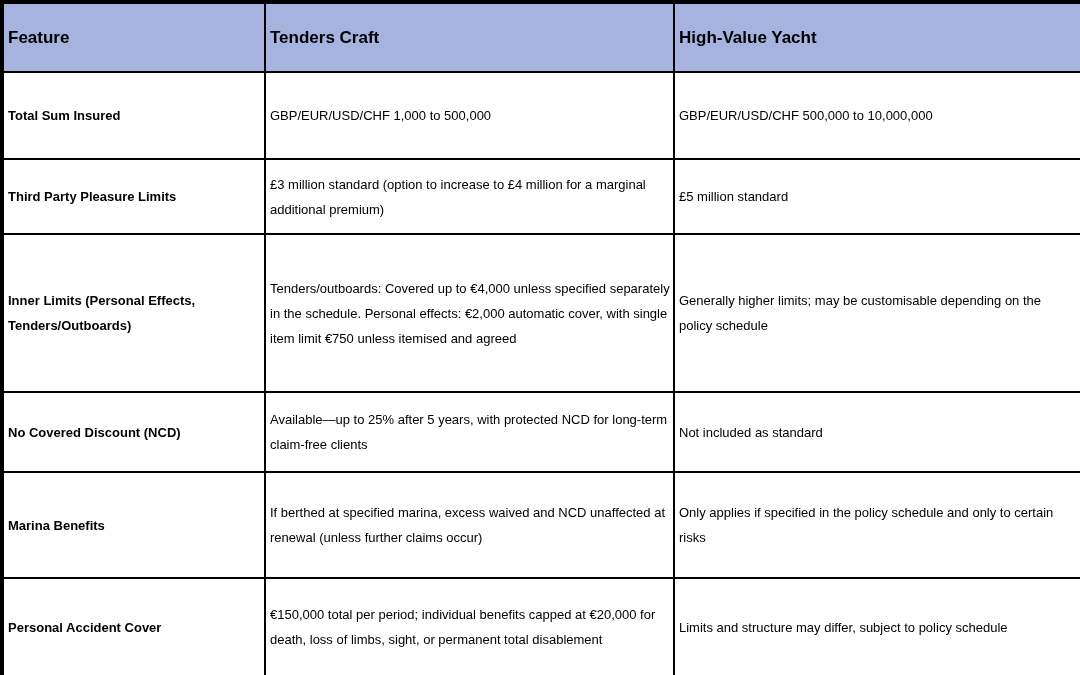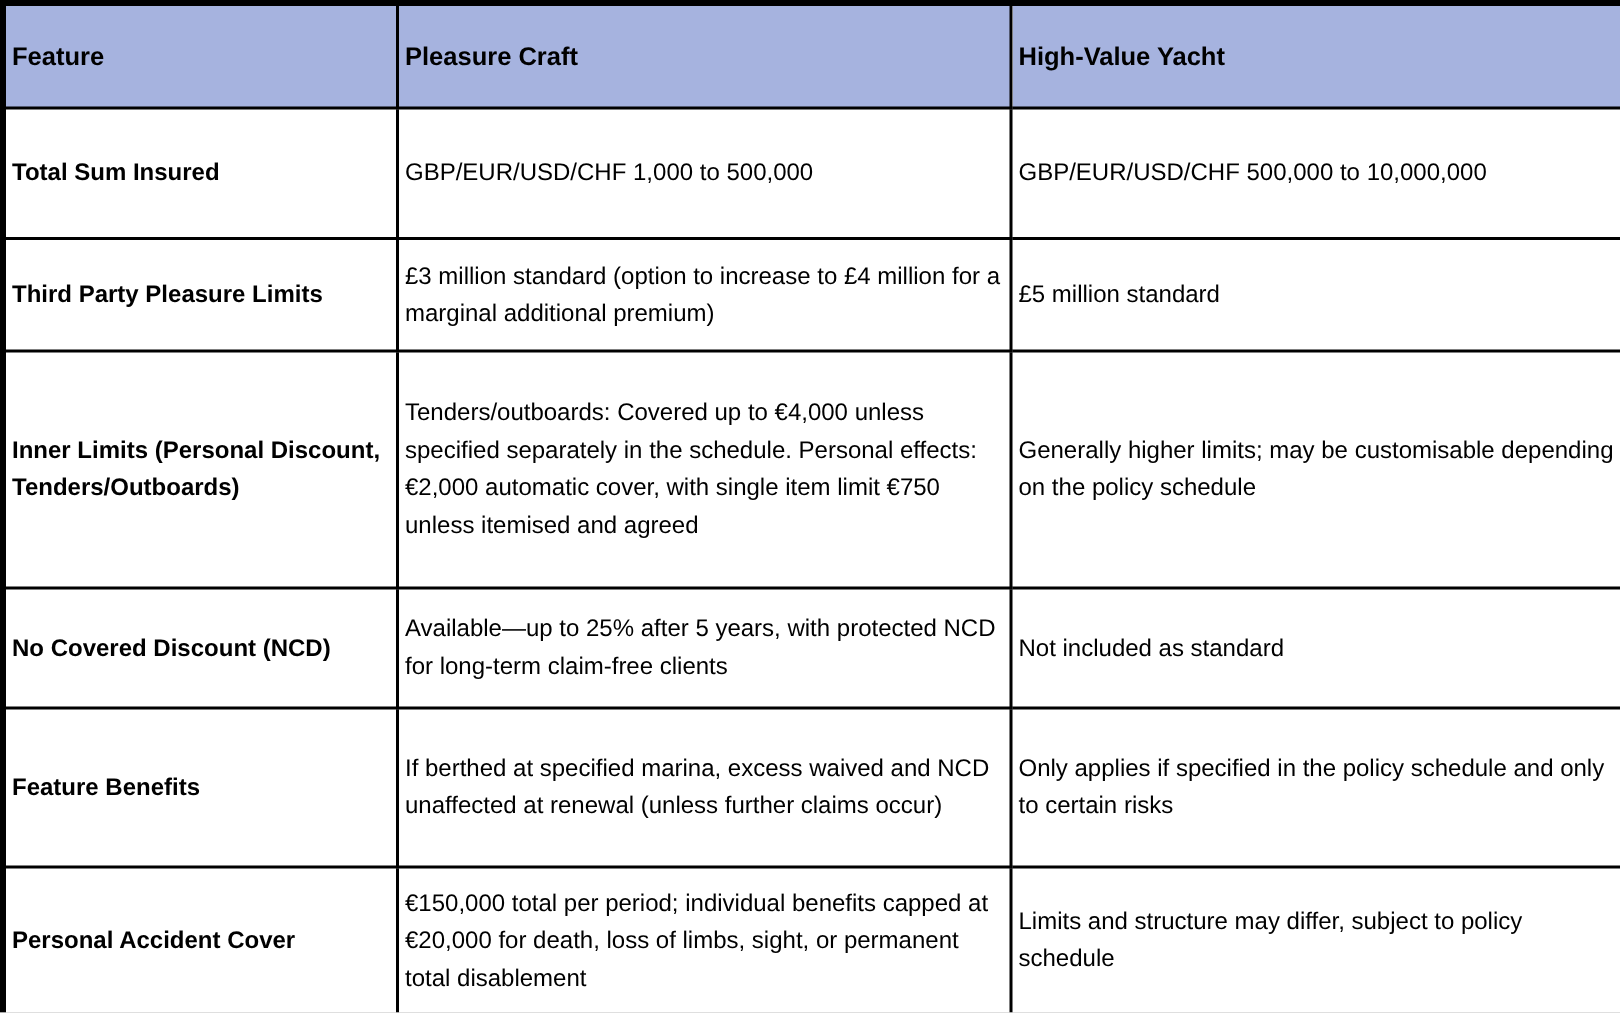--- a/index.html
+++ b/index.html
@@ -22,21 +22,21 @@
     font-family: "Liberation Sans", sans-serif;
     color: #000000;
     border: 4px solid #000000;
   }
   table.comparison th,
   table.comparison td {
     border: 2px solid #000000;
     padding: 2px 3px 2px 4px;
     vertical-align: middle;
     text-align: left;
-    font-size: 16px;
+    font-size: 13px;
     line-height: 25px;
     overflow: hidden;
   }
   table.comparison thead th {
     background: #a6b3df;
     font-weight: bold;
     font-size: 17px;
   }
   td.feature-cell {
     font-weight: bold;
@@ -60,47 +60,47 @@
 <div class="stage">
   <table class="comparison">
     <colgroup>
       <col class="c-feature">
       <col class="c-pleasure">
       <col class="c-yacht">
     </colgroup>
     <thead>
       <tr>
         <th>Feature</th>
-        <th>Pleasure Craft</th>
+        <th>Tenders Craft</th>
         <th>High-Value Yacht</th>
       </tr>
     </thead>
     <tbody>
       <tr>
         <td class="feature-cell">Total Sum Insured</td>
         <td>GBP/EUR/USD/CHF 1,000 to 500,000</td>
         <td>GBP/EUR/USD/CHF 500,000 to 10,000,000</td>
       </tr>
       <tr>
         <td class="feature-cell">Third Party Pleasure Limits</td>
         <td>£3 million standard (option to increase to £4 million for a marginal additional premium)</td>
         <td>£5 million standard</td>
       </tr>
       <tr>
-        <td class="feature-cell">Inner Limits (Personal Discount, Tenders/Outboards)</td>
+        <td class="feature-cell">Inner Limits (Personal Effects, Tenders/Outboards)</td>
         <td>Tenders/outboards: Covered up to €4,000 unless specified separately in the schedule. Personal effects: €2,000 automatic cover, with single item limit €750 unless itemised and agreed</td>
         <td>Generally higher limits; may be customisable depending on the policy schedule</td>
       </tr>
       <tr>
         <td class="feature-cell">No Covered Discount (NCD)</td>
         <td>Available—up to 25% after 5 years, with protected NCD for long-term claim-free clients</td>
         <td>Not included as standard</td>
       </tr>
       <tr>
-        <td class="feature-cell">Feature Benefits</td>
+        <td class="feature-cell">Marina Benefits</td>
         <td>If berthed at specified marina, excess waived and NCD unaffected at renewal (unless further claims occur)</td>
         <td>Only applies if specified in the policy schedule and only to certain risks</td>
       </tr>
       <tr>
         <td class="feature-cell">Personal Accident Cover</td>
         <td>€150,000 total per period; individual benefits capped at €20,000 for death, loss of limbs, sight, or permanent total disablement</td>
         <td>Limits and structure may differ, subject to policy schedule</td>
       </tr>
     </tbody>
   </table>

